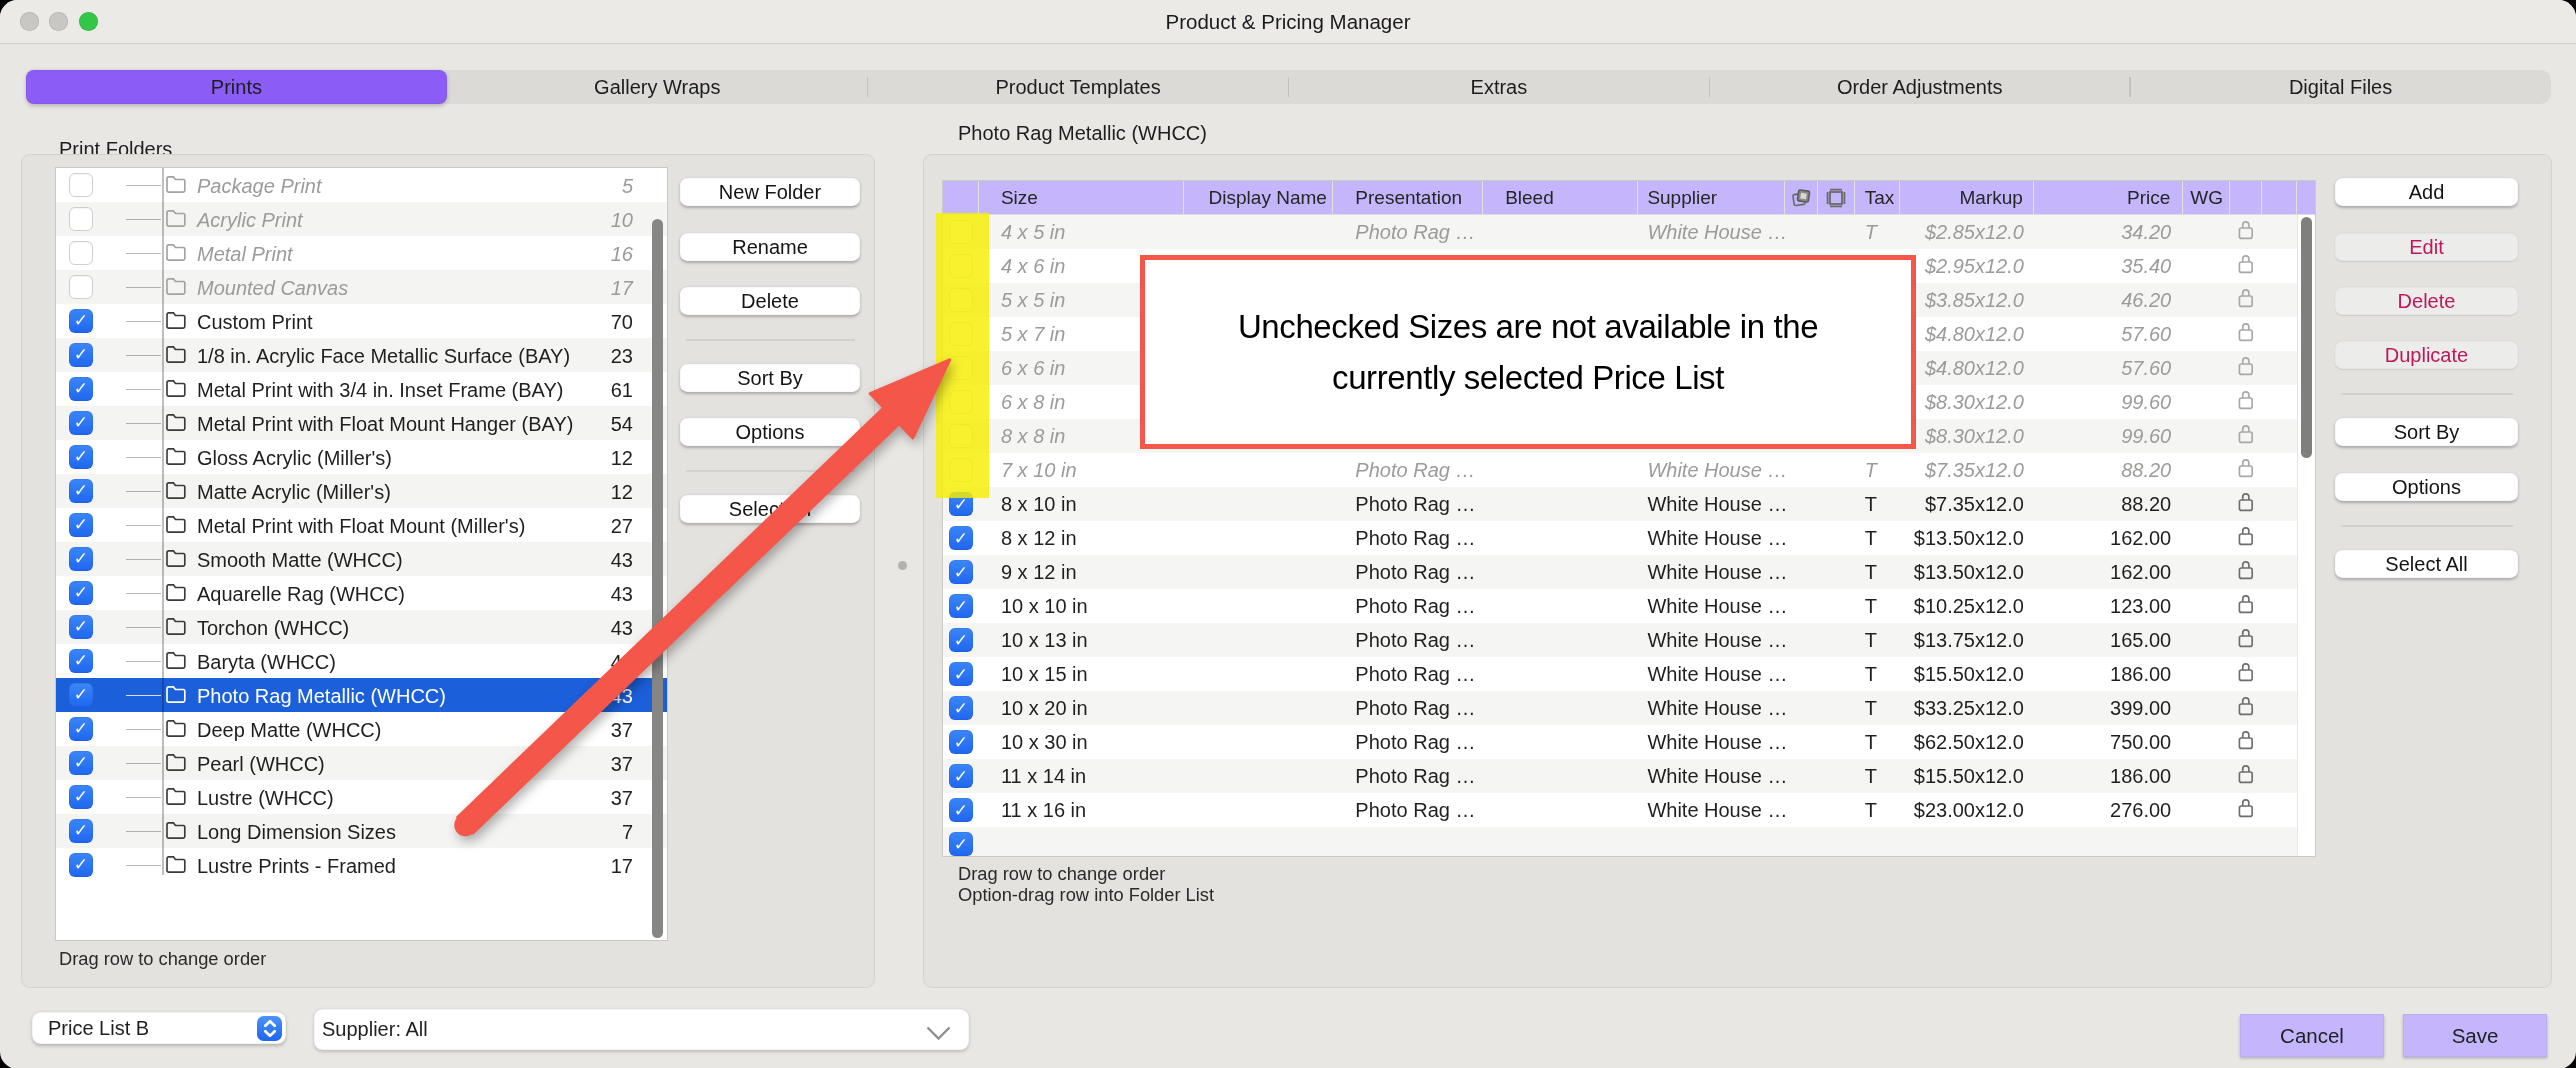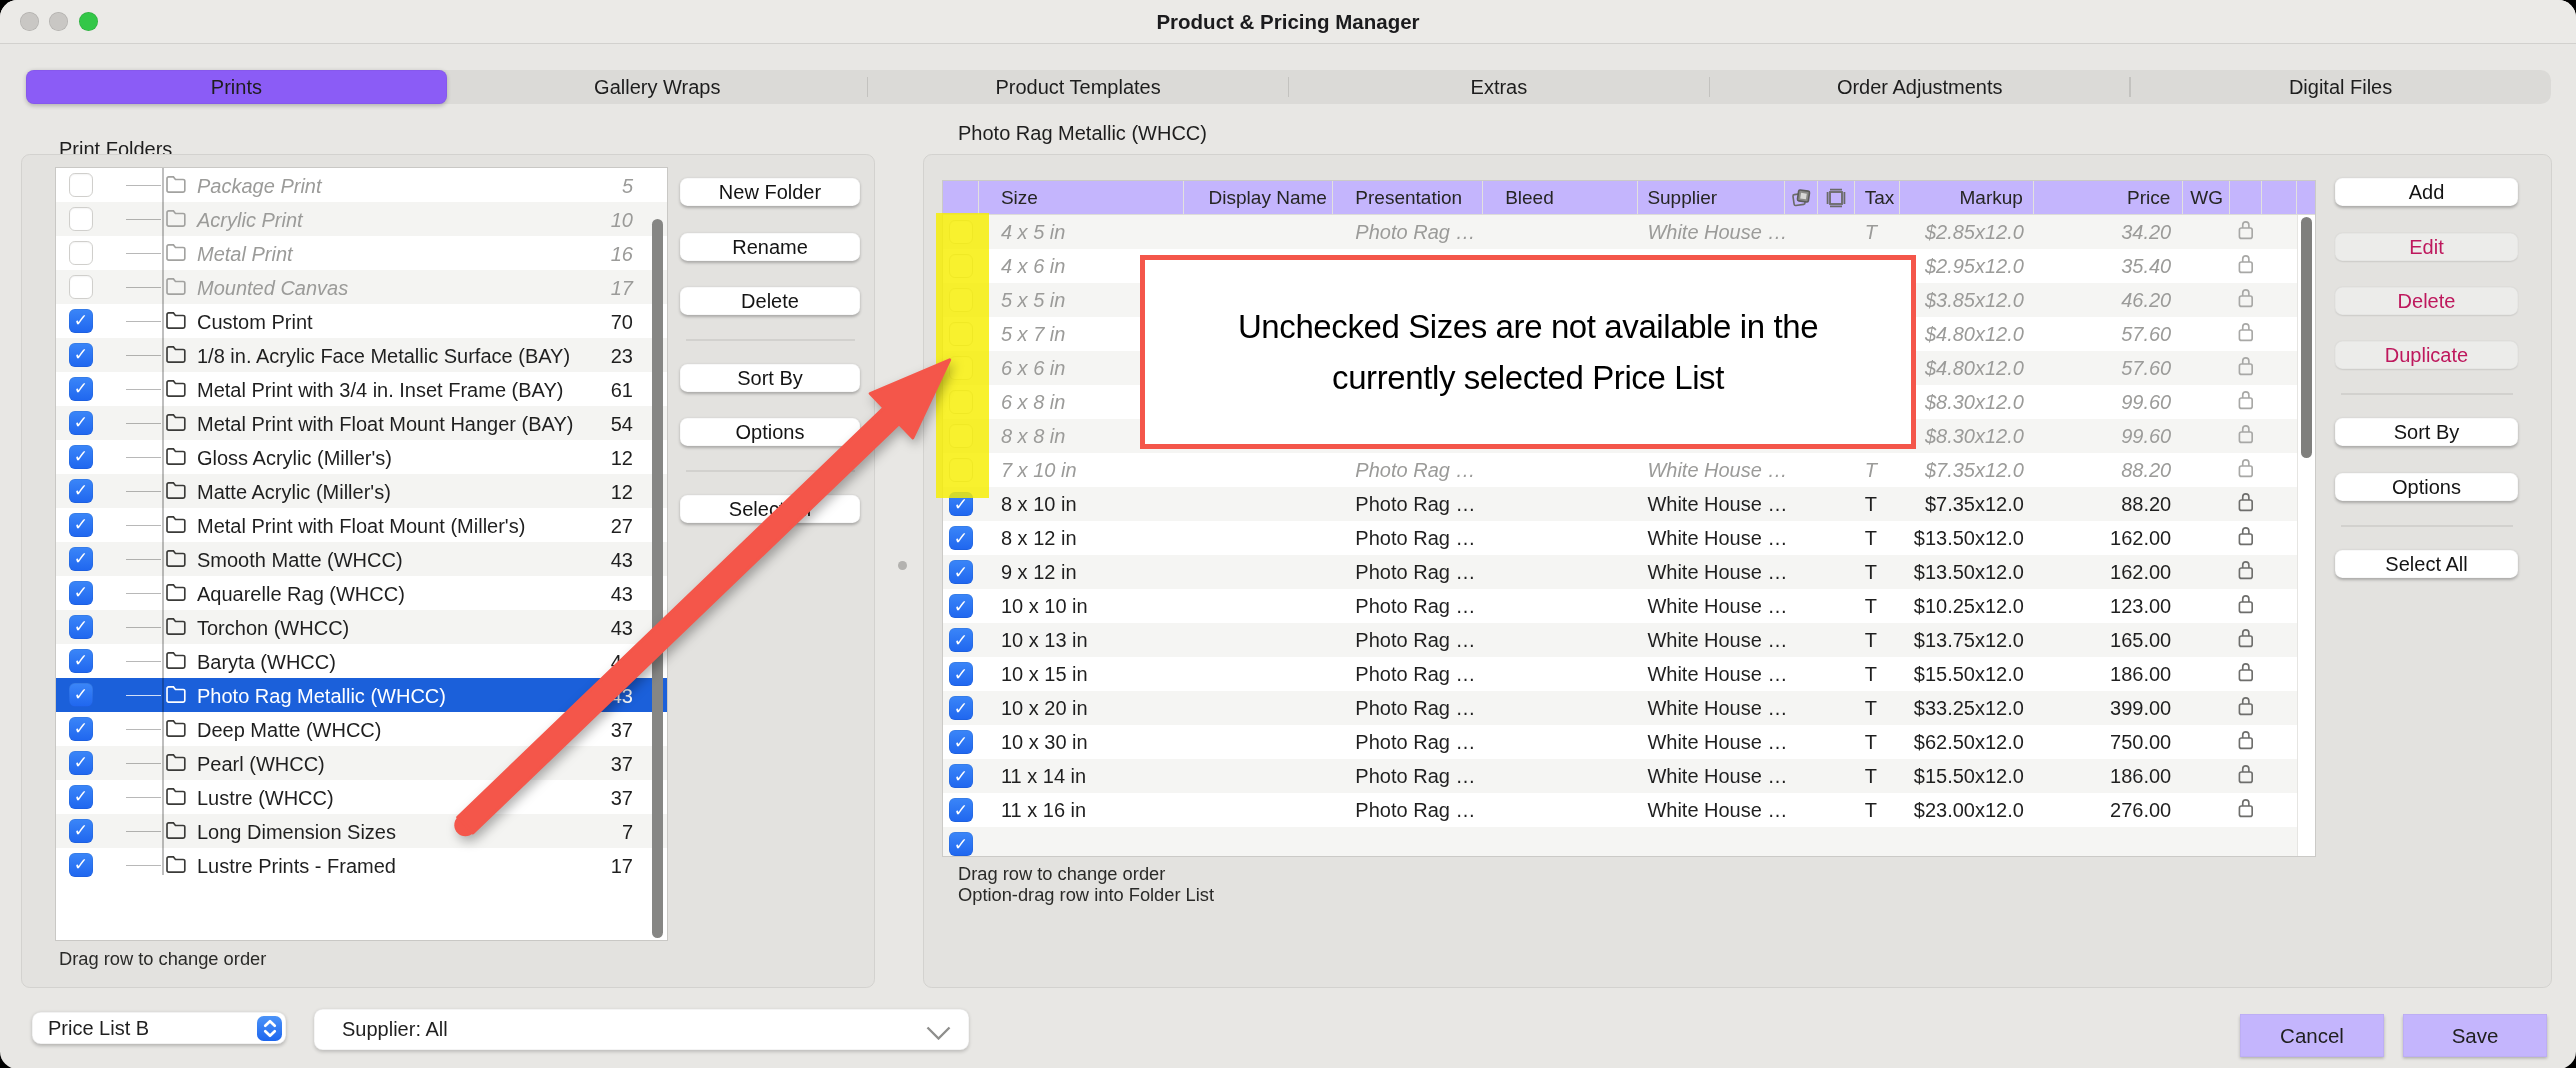--- a/index.html
+++ b/index.html
@@ -6,21 +6,21 @@
   body{width:2576px;height:1069px;background:#000;position:relative;
        font-family:"Liberation Sans","DejaVu Sans",sans-serif;color:#1f1f1f;}
   .window{position:absolute;inset:0;border-radius:17.6px;overflow:hidden;background:var(--window_bg,#e8e7e4);}
 
   
   .titlebar{position:absolute;left:0;top:0;right:0;height:43px;background:#ebeae7;border-bottom:1.5px solid #d2d1ce;}
   .traffic{position:absolute;top:11.7px;width:19px;height:19px;border-radius:50%;box-shadow:inset 0 0 0 0.7px rgba(0,0,0,.12);}
   .t-close{left:20px;background:#c9c7c4;}
   .t-min{left:49px;background:#c9c7c4;}
   .t-zoom{left:79px;background:#33c748;}
-  .win-title{position:absolute;left:0;right:0;top:9.5px;text-align:center;font-size:20.5px;font-weight:700;color:#1b1b1d;}
+  .win-title{position:absolute;left:0;right:0;top:9.5px;text-align:center;font-size:20.5px;font-weight:400;color:#1b1b1d;}
 
   
   .tabbar{position:absolute;left:26px;top:70px;width:2525px;height:34px;background:#dbdad7;border-radius:10.3px;display:flex;}
   .tab{flex:1;display:flex;align-items:center;justify-content:center;font-size:20px;color:#1d1d1d;position:relative;}
   .tab + .tab::before{content:"";position:absolute;left:-0.7px;top:7.3px;bottom:7.3px;width:1.5px;background:#c3c2bf;}
   .tab.sel{background:#8b5cf6;border-radius:8px;margin:0;box-shadow:0 1.5px 4.4px rgba(0,0,0,.22), inset 0 0 0 0.7px rgba(0,0,0,.05);}
   .tab.sel::before{display:none!important;}
   .tab.sel + .tab::before{display:none;}
 
   .panel-title{position:absolute;font-size:20px;color:#1e1e1e;}
@@ -100,21 +100,21 @@
   .arrow-svg{position:absolute;left:0;top:0;z-index:7;pointer-events:none;filter:drop-shadow(3.7px 5.1px 5.1px rgba(0,0,0,.30));}
 
   .splitter-dot{position:absolute;left:898px;top:561px;width:8.8px;height:8.8px;border-radius:50%;background:#b3b2af;}
 
   
   .popup{position:absolute;left:32px;top:1012px;width:254px;height:32px;background:#fff;border-radius:8.8px;
          box-shadow:0 1.5px 3.7px rgba(0,0,0,.22), inset 0 0 0 0.7px rgba(0,0,0,.07);display:flex;align-items:center;padding-left:16px;box-sizing:border-box;font-size:20px;}
   .stepper{position:absolute;right:3.7px;top:3.7px;width:25px;height:25px;border-radius:6.6px;background:linear-gradient(#4b93f8,#1d66ee);
            display:flex;align-items:center;justify-content:center;}
   .combo{position:absolute;left:314px;top:1009px;width:655px;height:41px;background:#fff;border-radius:8.8px;
-         box-shadow:0 1.5px 3.7px rgba(0,0,0,.18), inset 0 0 0 0.7px rgba(0,0,0,.06);display:flex;align-items:center;padding-left:28px;box-sizing:border-box;font-size:20px;}
+         box-shadow:0 1.5px 3.7px rgba(0,0,0,.18), inset 0 0 0 0.7px rgba(0,0,0,.06);display:flex;align-items:center;padding-left:8px;box-sizing:border-box;font-size:20px;}
   .combo .chev{position:absolute;right:17.6px;top:13.2px;}
   .dlg-btn{position:absolute;top:1014px;height:43px;border-radius:0;background:#c4b5fd;display:flex;align-items:center;justify-content:center;
            font-size:20.5px;box-shadow:0 1.5px 2.9px rgba(0,0,0,.25), inset 0 0 0 0.7px rgba(0,0,0,.05);}
 </style>
 </head>
 <body style="--window_bg: #e8e7e4;">
 
 <div class="window">
 
   <div class="titlebar">

